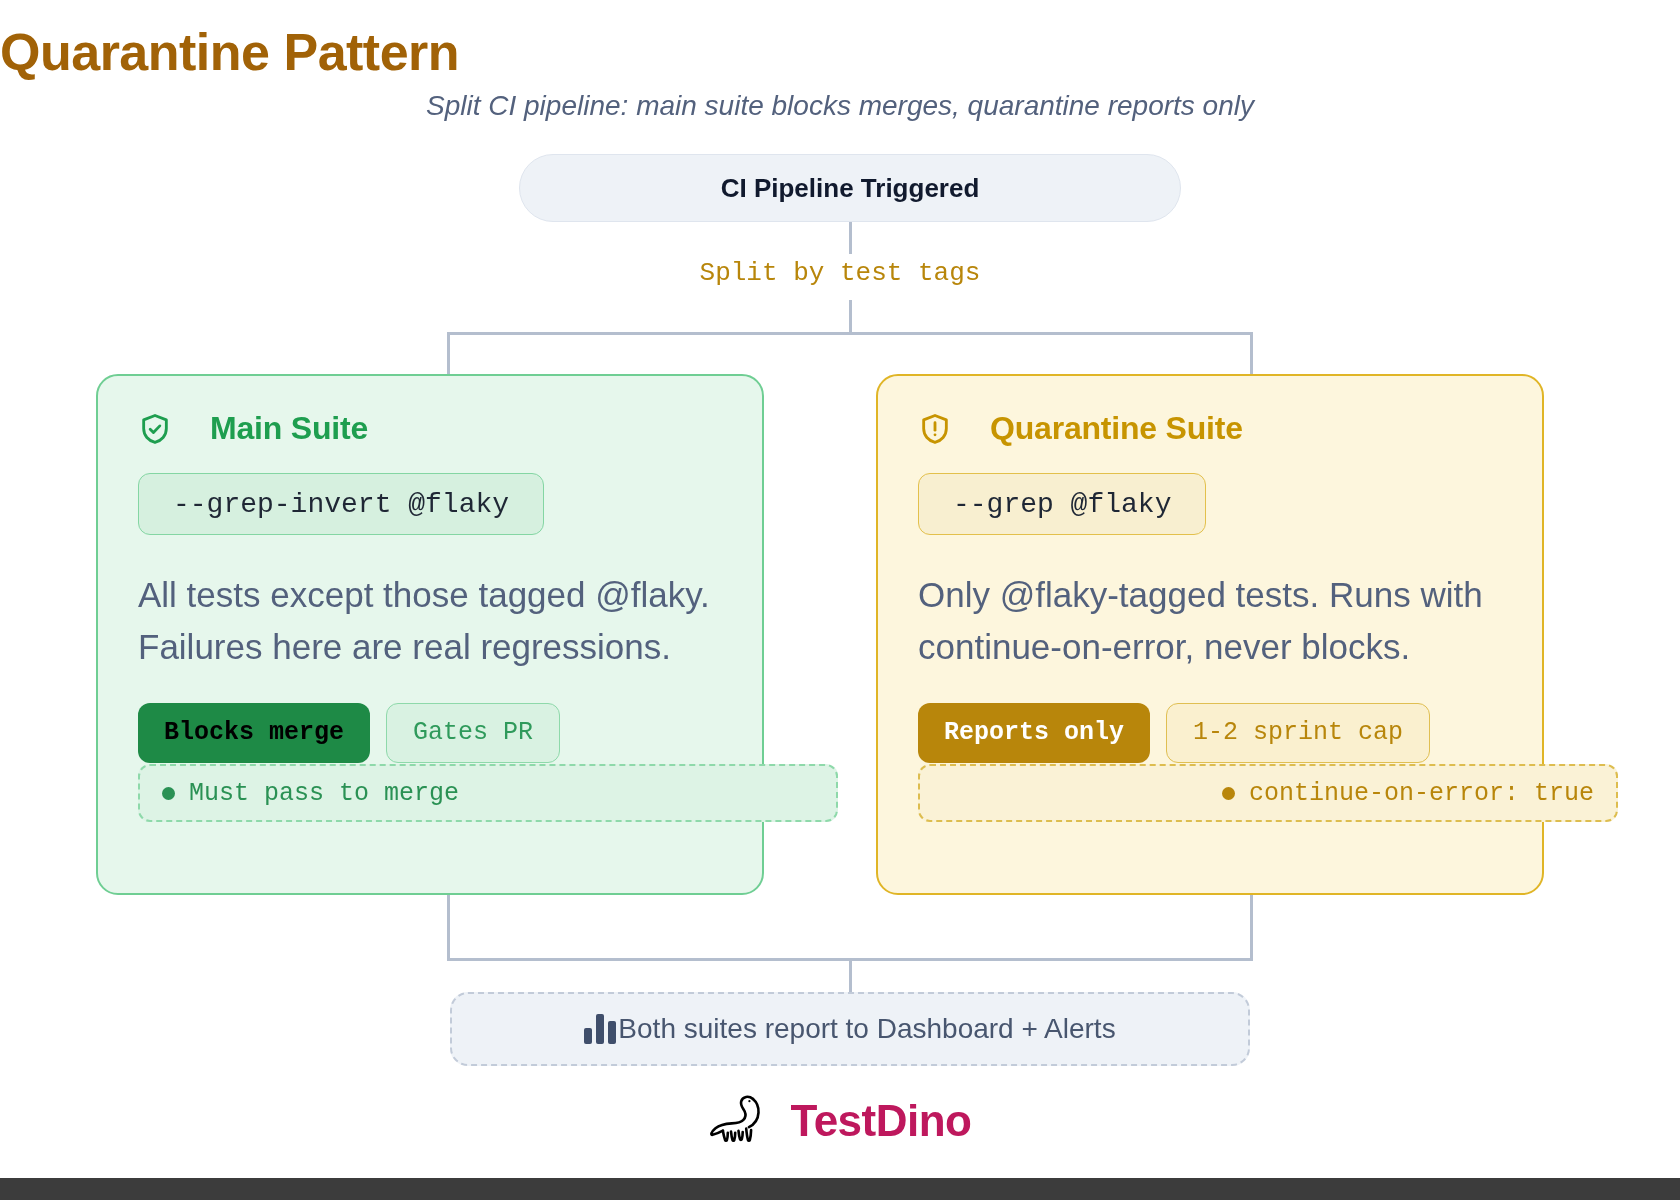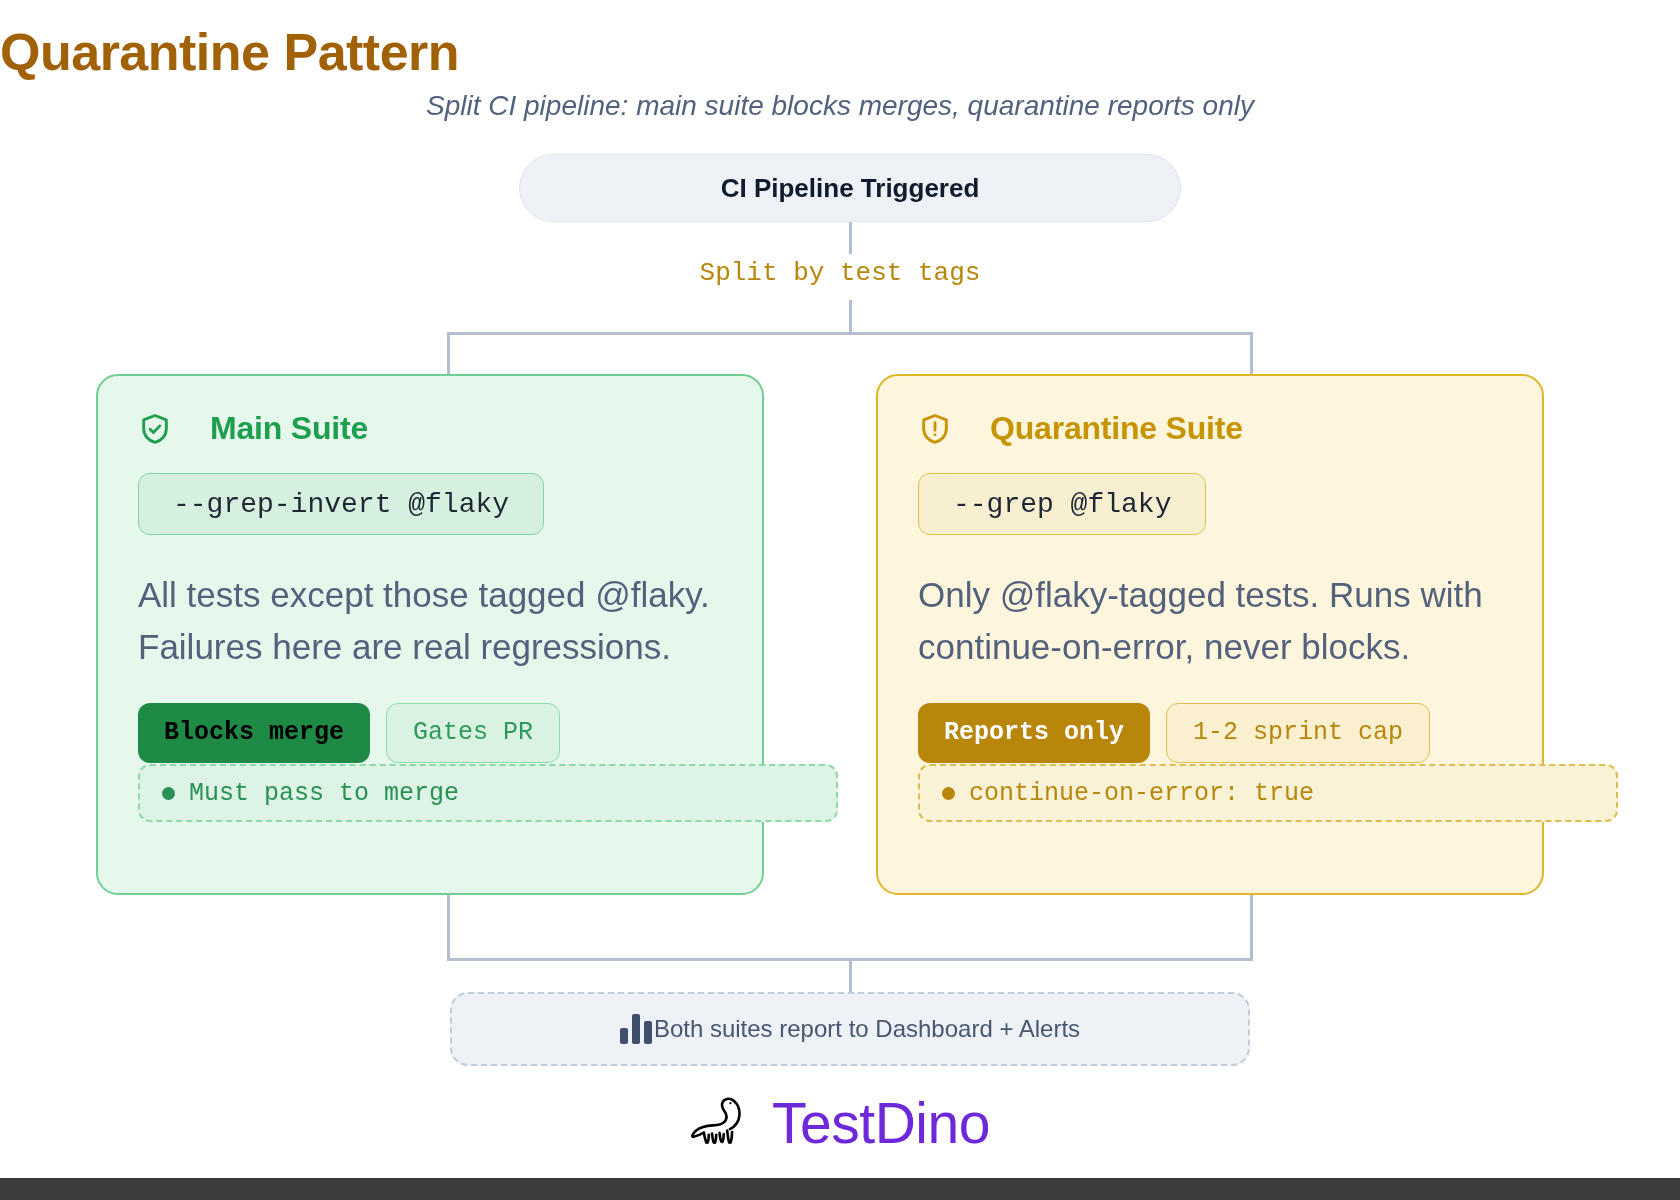--- a/index.html
+++ b/index.html
@@ -131,49 +131,49 @@
     border-radius: 12px;
     font-family: "Liberation Mono", monospace;
     font-size: 25px;
   }
   .card-main .note {
     top: 388px;
     background: #ddf3e5; border: 2px dashed #8ed9aa; color: #2a9154;
   }
   .card-quar .note {
     top: 388px;
-    background: #faf2d6; border: 2px dashed #ddbd4f; color: #b8860b;
+    background: #faf2d6; border: 2px dashed #ddbd4f; color: #b8860b; justify-content: flex-end;
   }
   .dot { width: 13px; height: 13px; border-radius: 50%; flex: none; }
   .card-main .dot { background: #2a9154; }
   .card-quar .dot { background: #b8860b; }
 
   
   .bottom-node {
     position: absolute; top: 992px; left: 450px;
     width: 800px; height: 74px;
     background: #eef2f7;
     border: 2px dashed #c2cbd9;
     border-radius: 18px;
     display: flex; align-items: center; justify-content: center; gap: 2px;
-    font-size: 24px; color: #48566f;
+    font-size: 28px; color: #48566f;
   }
   .bars { display: flex; align-items: flex-end; gap: 4px; height: 30px; }
   .bars i { display: block; width: 8px; background: #3f4e6b; border-radius: 2px; }
   .bars .b1 { height: 16px; }
   .bars .b2 { height: 30px; }
   .bars .b3 { height: 23px; }
 
   
   .logo {
     position: absolute; top: 1090px; left: 0; width: 1680px;
     display: flex; align-items: center; justify-content: center; gap: 16px;
   }
   .logo-text {
-    font-size: 57px; font-weight: 400; color: #6d28d9; letter-spacing: -0.5px;
+    font-size: 44px; font-weight: 700; color: #be185d; letter-spacing: -0.5px;
   }
 
   
   .footer-strip {
     position: absolute; left: 0; top: 1178px;
     width: 1680px; height: 22px;
     background: #3c3c3c;
   }
 </style>
 </head>

